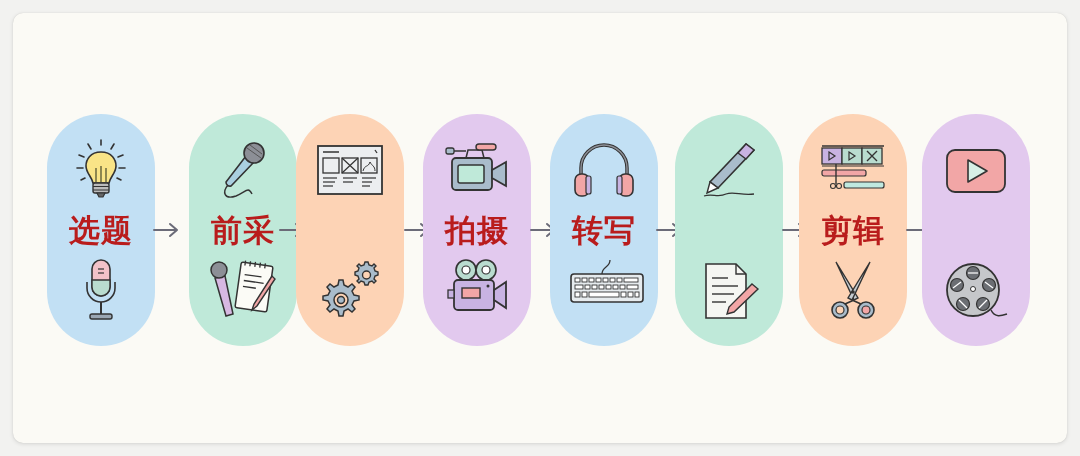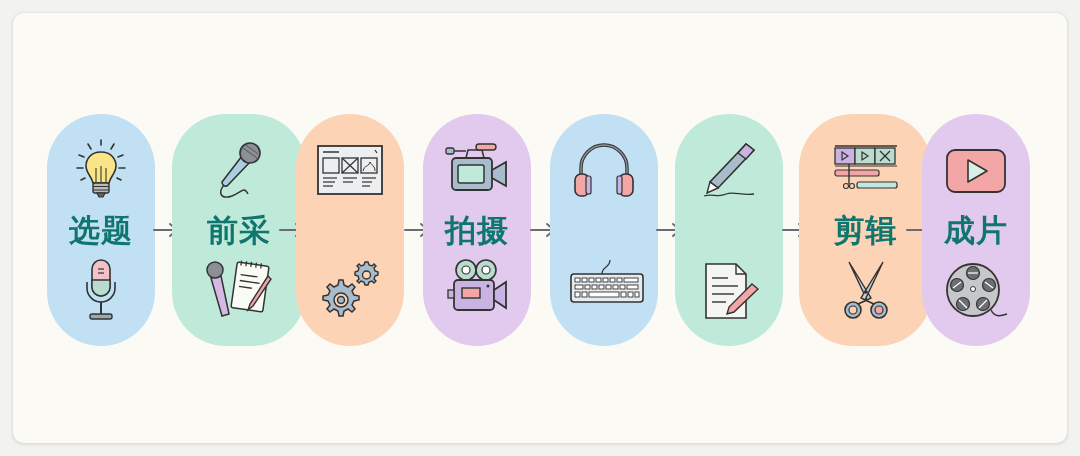--- a/index.html
+++ b/index.html
@@ -34,21 +34,21 @@
     }
     .pill .icon-top { top: 24px; }
     .pill .icon-bottom { top: 144px; }
     .pill .label {
       position: absolute;
       top: 96px;
       left: 0; right: 0;
       text-align: center;
       font-size: 31px;
       font-weight: bold;
-      color: #0f766e;
+      color: #b91c1c;
       letter-spacing: 1px;
       line-height: 40px;
     }
     .arrow {
       position: absolute;
       top: 209px;
       width: 26px;
       height: 16px;
     }
     svg { display: block; overflow: visible; }
@@ -93,21 +93,21 @@
       </svg>
     </div>
   </div>
 
   <div class="arrow" style="left:140px;">
     <svg width="26" height="16" viewBox="0 0 26 16">
         <path d="M1 8 L24 8 M17 2 L24 8 L17 14" stroke="#6b6b78" stroke-width="2" fill="none" stroke-linecap="round" stroke-linejoin="round"></path>
       </svg>
   </div>
 
-  <div class="pill" style="left:159px;background:#bfe9d9;padding-left:26px;">
+  <div class="pill" style="left:176px;background:#bfe9d9;">
     <div class="icon-top">
       <svg width="70" height="64" viewBox="0 0 70 64">
         <path d="M38 18 L18 44 A4 4 0 0 0 23 48 L46 24" fill="#a9cfe0" stroke="#333" stroke-width="1.6"></path>
         <circle cx="46" cy="15" r="10" fill="#8c8f96" stroke="#333" stroke-width="1.6"></circle>
         <path d="M39 10 L53 20 M42 7 L54 16" stroke="#555" stroke-width="1"></path>
         <path d="M20 47 C14 54 16 62 28 58 C38 54 40 48 44 56" fill="none" stroke="#333" stroke-width="1.4"></path>
       </svg>
     </div>
     <div class="label">前采</div>
     <div class="icon-bottom">
@@ -218,20 +218,21 @@
     <div class="icon-top">
       <svg width="70" height="64" viewBox="0 0 70 64">
         <path d="M12 40 L12 30 A23 23 0 0 1 58 30 L58 40" fill="none" stroke="#333" stroke-width="3.5"></path>
         <path d="M12 40 L12 30 A23 23 0 0 1 58 30 L58 40" fill="none" stroke="#8c8f96" stroke-width="1.5"></path>
         <rect x="6" y="36" width="14" height="22" rx="6" fill="#f2a6a6" stroke="#333" stroke-width="1.6"></rect>
         <rect x="50" y="36" width="14" height="22" rx="6" fill="#f2a6a6" stroke="#333" stroke-width="1.6"></rect>
         <rect x="17" y="38" width="5" height="18" rx="2" fill="#c8b3e2" stroke="#333" stroke-width="1.2"></rect>
         <rect x="48" y="38" width="5" height="18" rx="2" fill="#c8b3e2" stroke="#333" stroke-width="1.2"></rect>
       </svg>
     </div>
+    <div class="label">转写</div>
     <div class="icon-bottom">
       <svg width="76" height="64" viewBox="-3 0 76 64">
         <path d="M38 2 C38 10 30 8 30 16" fill="none" stroke="#333" stroke-width="1.3"></path>
         <rect x="-1" y="16" width="72" height="28" rx="3" fill="#e6ebee" stroke="#333" stroke-width="1.6"></rect>
         <g fill="#fff" stroke="#333" stroke-width="0.9">
           <rect x="3" y="20" width="5" height="4"></rect>
             <rect x="10" y="20" width="5" height="4"></rect>
             <rect x="17" y="20" width="5" height="4"></rect>
             <rect x="24" y="20" width="5" height="4"></rect>
             <rect x="31" y="20" width="5" height="4"></rect>
@@ -286,21 +287,21 @@
       </svg>
     </div>
   </div>
 
   <div class="arrow" style="left:769px;">
     <svg width="26" height="16" viewBox="0 0 26 16">
         <path d="M1 8 L24 8 M17 2 L24 8 L17 14" stroke="#6b6b78" stroke-width="2" fill="none" stroke-linecap="round" stroke-linejoin="round"></path>
       </svg>
   </div>
 
-  <div class="pill" style="left:786px;background:#fdd3b5;padding-left:25px;">
+  <div class="pill" style="left:786px;background:#fdd3b5;">
     <div class="icon-top">
       <svg width="70" height="64" viewBox="0 0 70 64">
         <line x1="4" y1="8" x2="66" y2="8" stroke="#333" stroke-width="1.3"></line>
         <rect x="4" y="10" width="20" height="16" fill="#c8b3e2" stroke="#333" stroke-width="1.3"></rect>
         <rect x="24" y="10" width="20" height="16" fill="#b9dccf" stroke="#333" stroke-width="1.3"></rect>
         <rect x="44" y="10" width="20" height="16" fill="#b9dccf" stroke="#333" stroke-width="1.3"></rect>
         <path d="M11 14 L17 18 L11 22Z" fill="none" stroke="#333" stroke-width="1.2"></path>
         <path d="M31 14 L37 18 L31 22Z" fill="none" stroke="#333" stroke-width="1.2"></path>
         <path d="M49 13 L59 23 M59 13 L49 23" stroke="#333" stroke-width="1.4"></path>
         <line x1="4" y1="28" x2="66" y2="28" stroke="#333" stroke-width="1"></line>
@@ -332,21 +333,20 @@
       </svg>
   </div>
 
   <div class="pill" style="left:909px;background:#e2c9ee;">
     <div class="icon-top">
       <svg width="70" height="64" viewBox="0 0 70 64">
         <rect x="6" y="12" width="58" height="42" rx="8" fill="#f2a6a6" stroke="#333" stroke-width="1.8"></rect>
         <path d="M27 22 L46 33 L27 44Z" fill="#d7efe6" stroke="#333" stroke-width="1.6" stroke-linejoin="round"></path>
       </svg>
     </div>
-    <div class="label">成片</div>
     <div class="icon-bottom">
       <svg width="70" height="64" viewBox="0 0 70 64">
         <circle cx="32" cy="32" r="26" fill="#c5c7ca" stroke="#333" stroke-width="1.8"></circle>
         <g fill="#6b6e73" stroke="#333" stroke-width="1.2">
           <circle cx="32" cy="15" r="6.5"></circle>
             <circle cx="48" cy="27" r="6.5"></circle>
             <circle cx="42" cy="46" r="6.5"></circle>
             <circle cx="22" cy="46" r="6.5"></circle>
             <circle cx="16" cy="27" r="6.5"></circle>
         </g>

